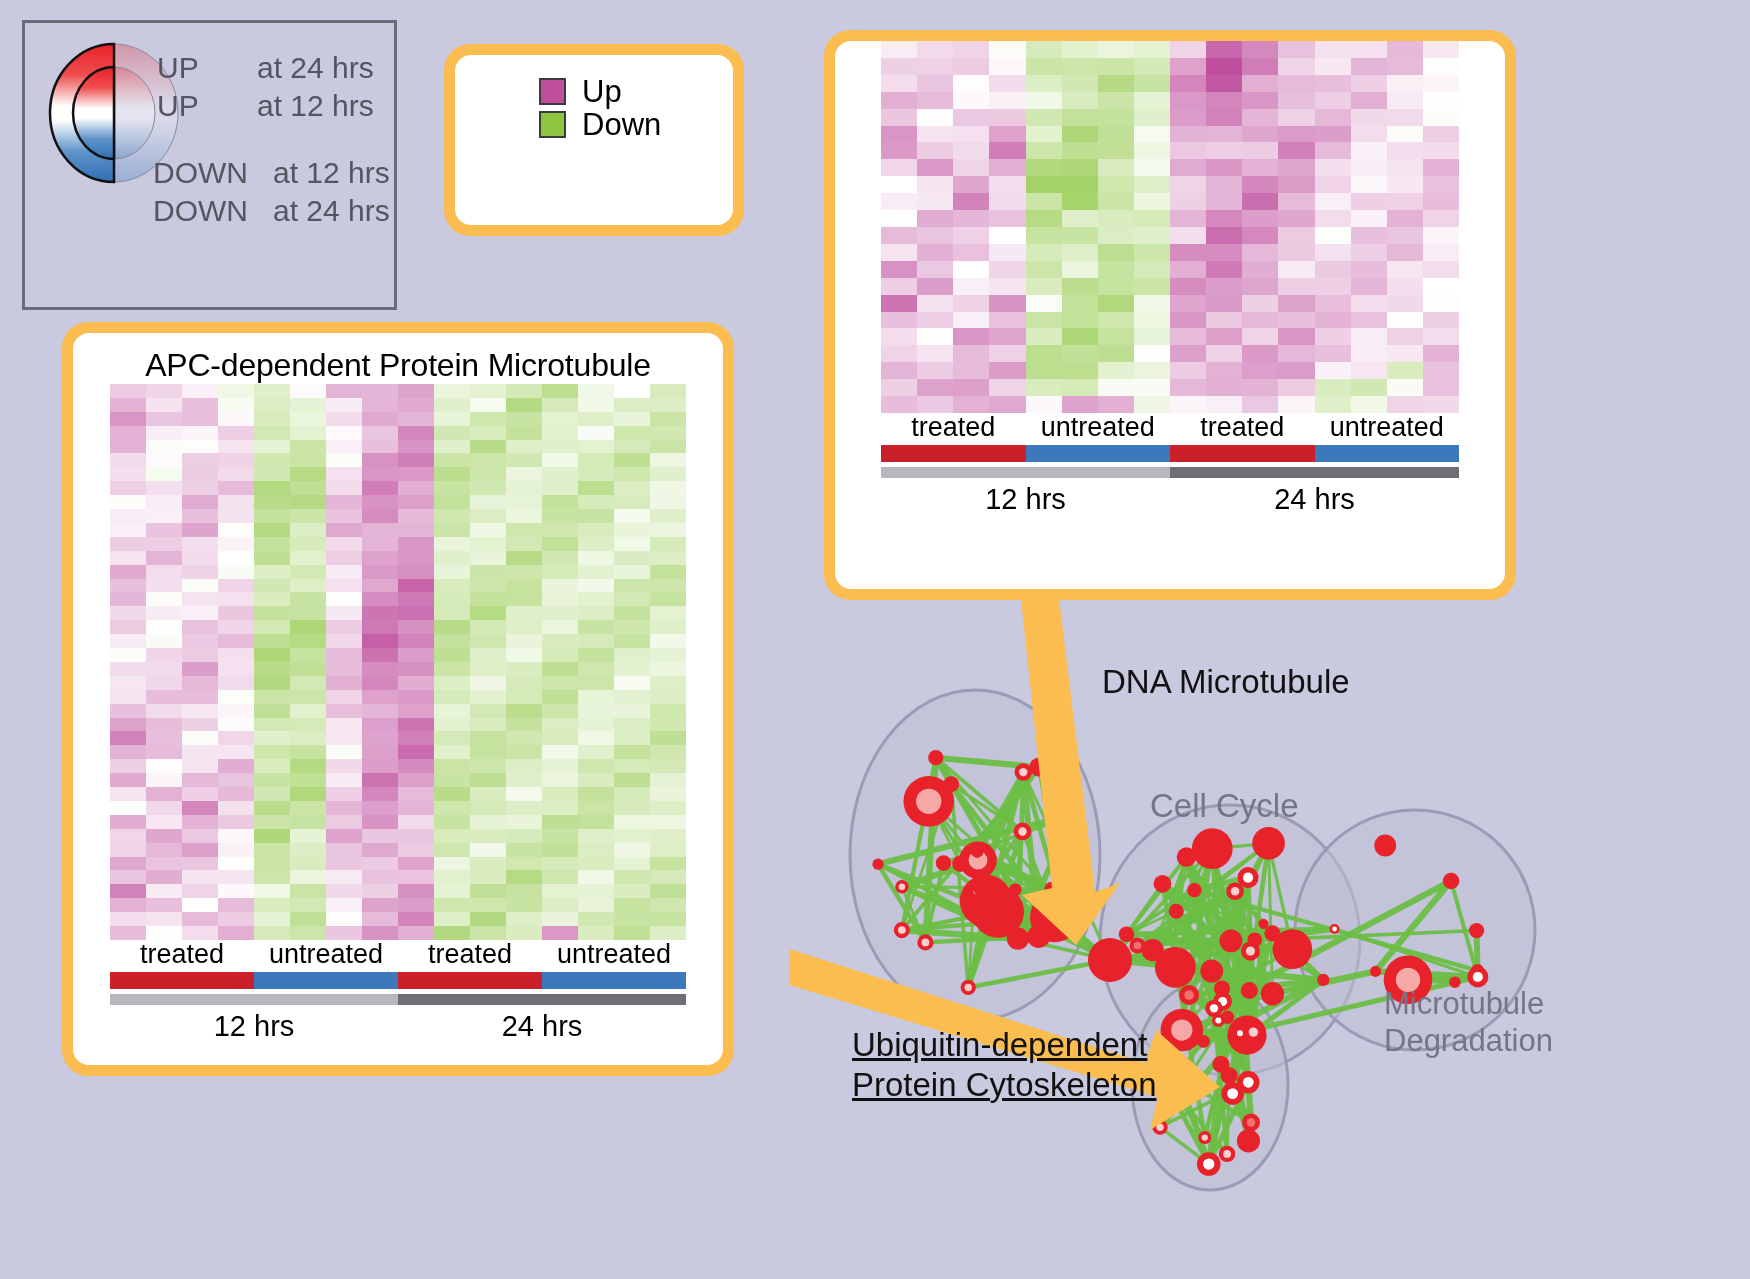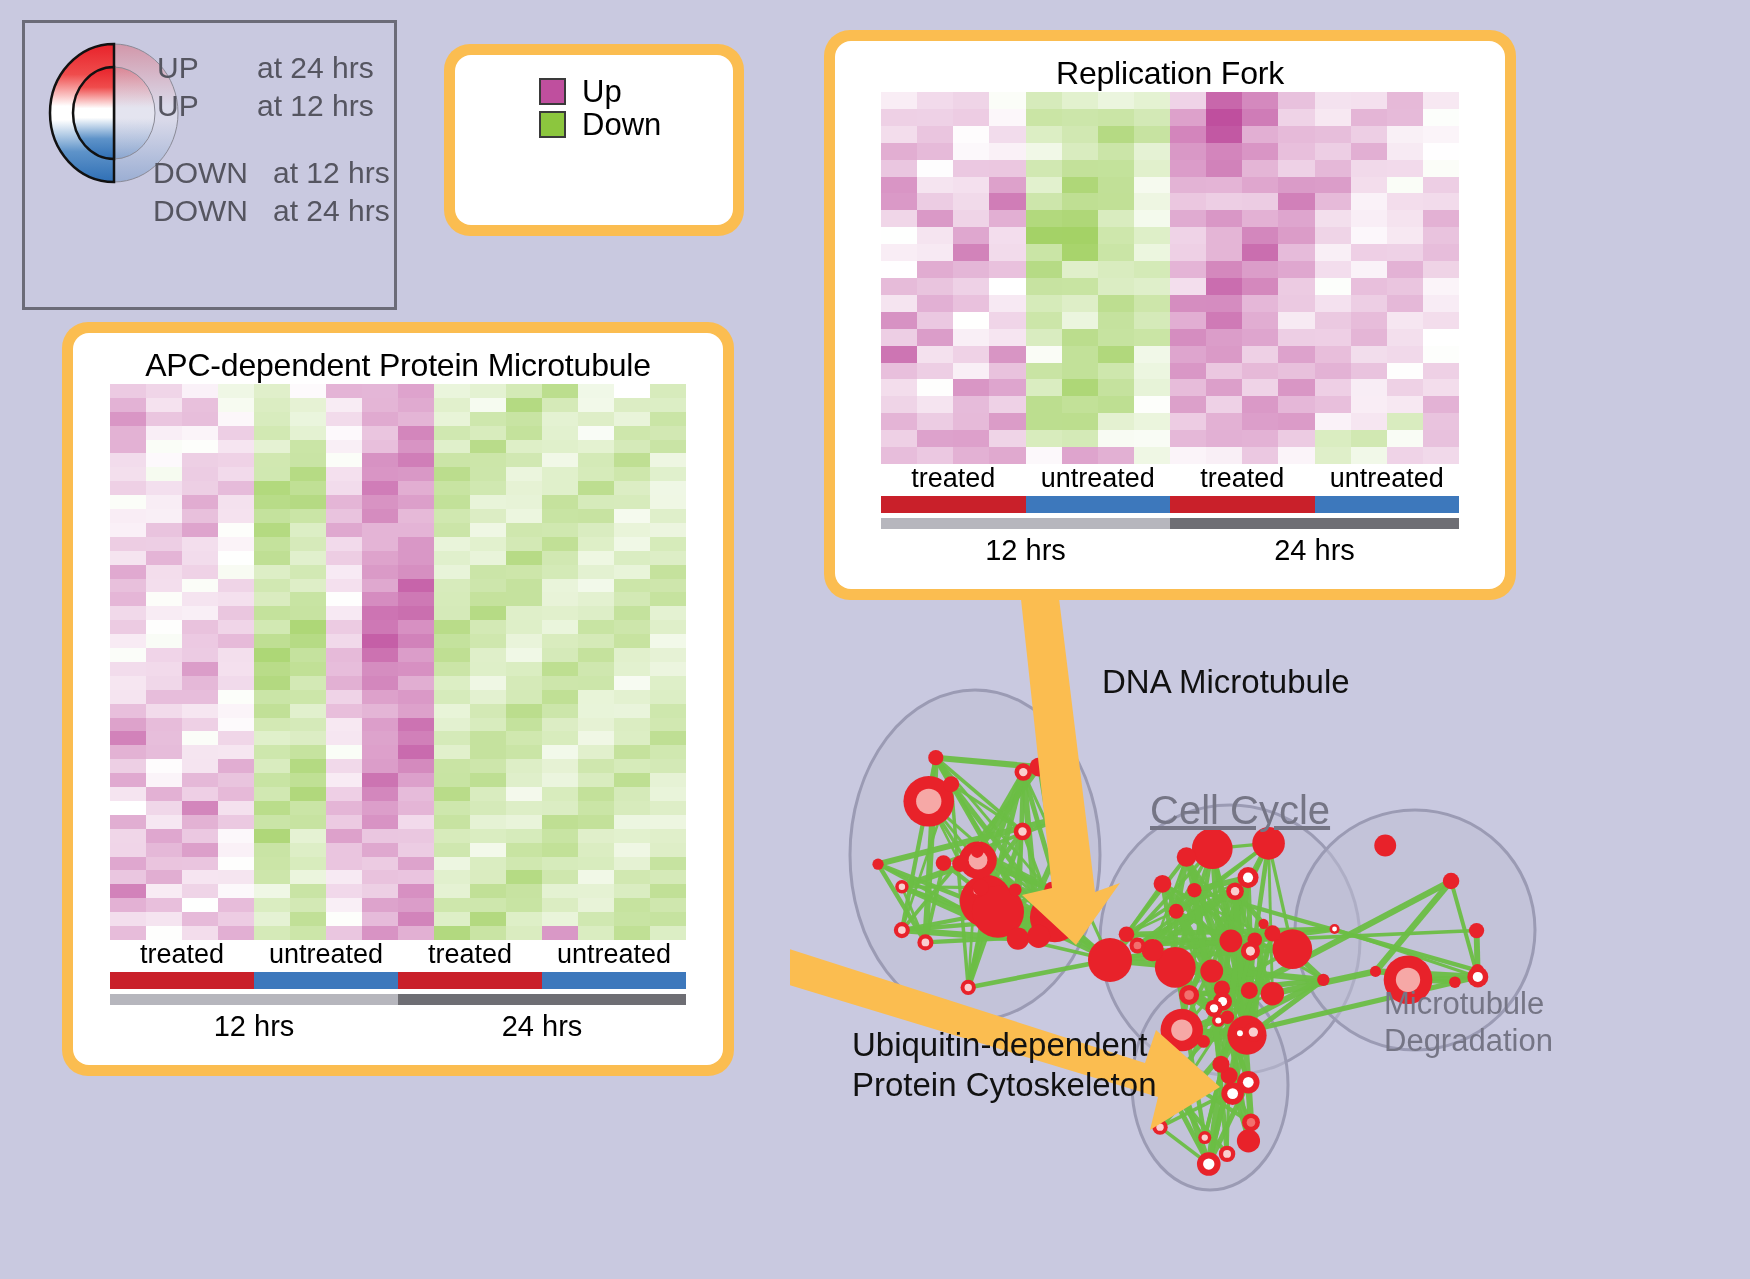--- a/index.html
+++ b/index.html
@@ -71,23 +71,23 @@
   .cond-bar div{flex:1;}
   .time-bar{display:flex;margin:5px auto 0 auto;height:11px;}
   .time-bar div{flex:1;}
   .time-labels{display:flex;margin:0 auto;}
   .time-labels span{flex:1;text-align:center;font-size:29px;color:#000;padding-top:5px;}
 
   
   #network{left:790px;top:600px;width:960px;height:679px;}
   .net-label{position:absolute;white-space:nowrap;line-height:1.2;}
   #lbl-dna{font-size:33px;color:#111;left:312px;top:62px;}
-  #lbl-cellcycle{font-size:40px;color:#757585;left:360px;top:186px;text-decoration:underline;}
+  #lbl-cellcycle{font-size:33px;color:#757585;left:360px;top:186px;}
   #lbl-micro{font-size:31px;color:#757585;left:594px;top:385px;text-align:left;}
-  #lbl-ubq{font-size:33px;color:#111;left:62px;top:425px;}
+  #lbl-ubq{font-size:33px;color:#111;left:62px;top:425px;text-decoration:underline;}
 </style>
 </head>
 <body>
 
 <div class="abs" id="wheel-legend">
 
   <div id="wheel-wrap">
     <svg width="135" height="145" viewBox="0 0 135 145">
       <defs>
         <linearGradient id="gradOut" x1="0" y1="0" x2="0" y2="1">
@@ -146,21 +146,20 @@
       <div class="est-row">
         <span class="swatch" style="background: rgb(140, 198, 62);"></span>
         <span class="lbl">Down</span>
       </div>
     </div>
   </div>
 </div>
 
 <div class="abs panel" id="panel-repfork">
   <div class="panel-inner">
-    <div class="panel-title">Replication Fork</div>
     <div class="heat" id="heat-rf" style="width: 578px; height: 372px; grid-template-columns: repeat(16, 1fr); grid-template-rows: repeat(22, 1fr);">
         <div style="background: rgb(249, 237, 245);"></div>
         <div style="background: rgb(242, 218, 235);"></div>
         <div style="background: rgb(239, 212, 231);"></div>
         <div style="background: rgb(251, 253, 248);"></div>
         <div style="background: rgb(214, 235, 187);"></div>
         <div style="background: rgb(226, 241, 206);"></div>
         <div style="background: rgb(235, 245, 222);"></div>
         <div style="background: rgb(228, 242, 210);"></div>
         <div style="background: rgb(239, 211, 231);"></div>

